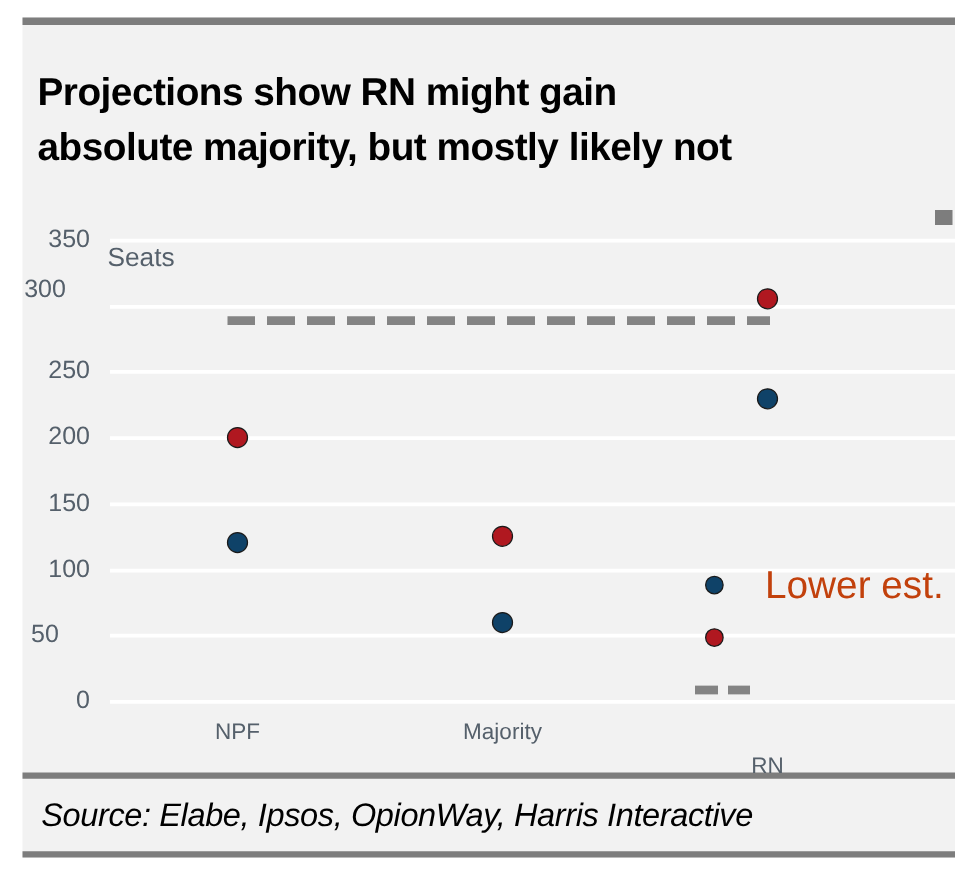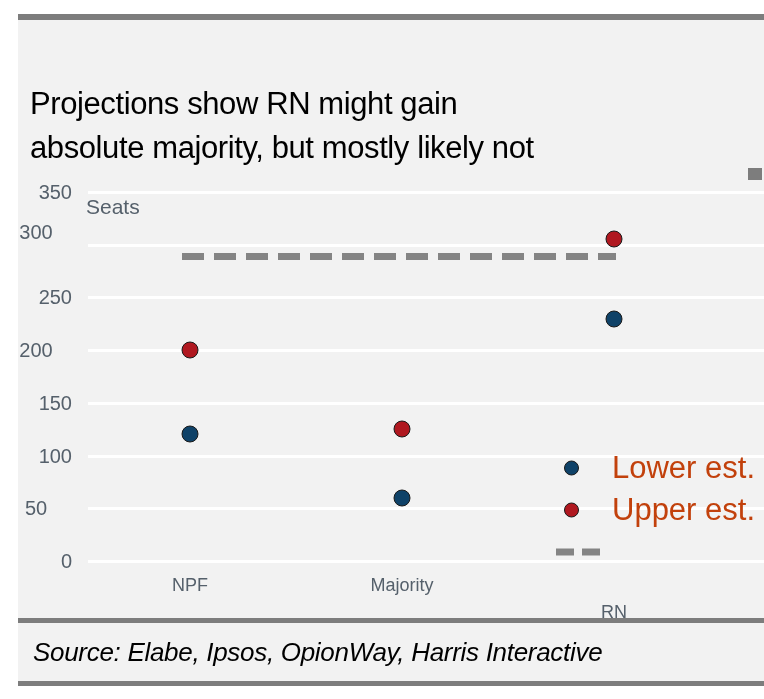--- a/index.html
+++ b/index.html
@@ -57,25 +57,24 @@
   }
 
   
   .title {
     position: absolute;
     left: 30px;
     top: 52px;
     width: 730px;
     font-size: 31px;
     line-height: 44px;
-    font-weight: 400;
+    font-weight: 700;
     color: #000000;
     letter-spacing: -0.4px;
     white-space: pre-line;
-    margin-top: 30px;
   }
 
   
   .source {
     position: absolute;
     left: 33px;
     top: 637px;
     width: 760px;
     font-size: 26px;
     font-style: italic;
@@ -239,21 +238,21 @@
         <div class="gridline" style="top: 184.143px;"></div>
         <div class="gridline" style="top: 236.857px;"></div>
         <div class="gridline" style="top: 289.571px;"></div>
         <div class="gridline" style="top: 342.286px;"></div>
         <div class="gridline" style="top: 395px;"></div>
       </div>
     <div id="yticks">
         <div class="ytick" style="top: 27px;">350</div>
         <div class="ytick" style="top: 67px; text-align: center;">300</div>
         <div class="ytick" style="top: 132.429px;">250</div>
-        <div class="ytick" style="top: 185.143px; text-align: center;">200</div>
+        <div class="ytick" style="top: 185.143px;">200</div>
         <div class="ytick" style="top: 237.857px;">150</div>
         <div class="ytick" style="top: 290.571px;">100</div>
         <div class="ytick" style="top: 343.286px; text-align: center;">50</div>
         <div class="ytick" style="top: 396px;">0</div>
       </div>
 
     <div class="axis-unit">Seats</div>
 
     <div class="majority-line" style="top: 88.3114px;"></div>
 
@@ -275,21 +274,20 @@
       <div class="legend-row">
         <span class="legend-marker">
           <span class="legend-dot lower"></span>
         </span>
         <span class="legend-label">Lower est.</span>
       </div>
       <div class="legend-row">
         <span class="legend-marker">
           <span class="legend-dot upper"></span>
         </span>
-        <span class="legend-label">Upper est.</span>
       </div>
       <div class="legend-row">
         <span class="legend-marker">
           <span class="legend-dash"></span>
         </span>
       </div>
     </div>
   </div>
 
   <div class="source">Source:  Elabe, Ipsos, OpionWay, Harris Interactive</div>

